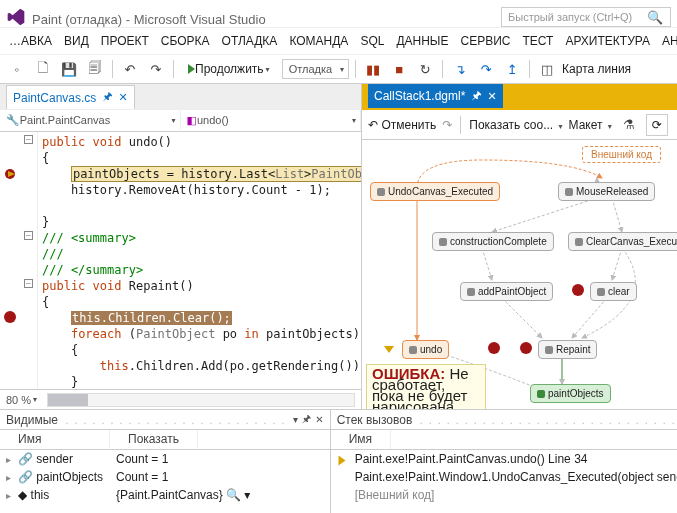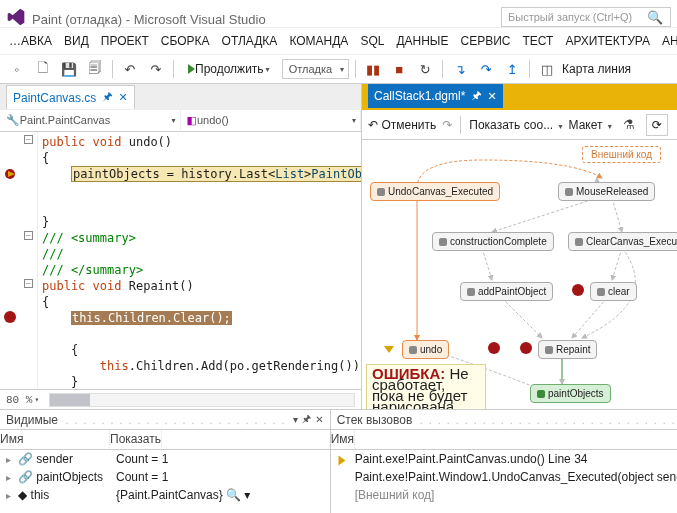--- a/index.html
+++ b/index.html
@@ -28,45 +28,45 @@
   .pin, .close { font-size: 11px; color: inherit; }
   .navbar { display: flex; height: 22px; border-bottom: 1px solid #ccc; }
   .navbar .combo { flex: 1; border: none; border-right: 1px solid #eee; }
   .code { font-family: Consolas, monospace; font-size: 12px; line-height: 16px; position: relative; flex: 1; overflow: hidden; background: #fff; }
   .gutter { position: absolute; left: 0; top: 0; bottom: 0; width: 38px; border-right: 1px solid #eee; background: #fff; }
   .gm { position: absolute; left: 4px; width: 12px; height: 12px; }
   .bp { width: 12px; height: 12px; border-radius: 50%; background: #a31515; }
   .fold { position: absolute; left: 24px; width: 9px; height: 9px; border: 1px solid #888; font-size: 8px; line-height: 8px; text-align: center; color: #888; }
   .codeline { position: absolute; left: 42px; white-space: pre; }
   .kw { color: #c2410c; }
-  .tp { color: #0c4a6e; }
+  .tp { color: #737373; }
   .cm { color: #008000; }
   .hl-yellow { background: #f7e7b3; border: 1px solid #a08a3a; padding: 0 1px; }
   .hl-brown { background: #a47b52; color: #fff; padding: 0 1px; }
-  .zoom { height: 20px; border-top: 1px solid #ccc; display: flex; align-items: center; padding: 0 6px; font-size: 11px; color: #555; font-family: Liberation Mono, monospace; }
+  .zoom { height: 20px; border-top: 1px solid #ccc; display: flex; align-items: center; padding: 0 6px; font-size: 11px; color: #555; }
   .zoom .sb { flex: 1; height: 14px; margin-left: 10px; background: #f4f4f4; border: 1px solid #ddd; position: relative; }
   .zoom .sb::before { content: ""; position: absolute; left: 0; top: 0; bottom: 0; width: 40px; background: #c2c3c9; }
   .graph-tabstrip { display: flex; height: 26px; background: #eab308; padding-left: 6px; }
   .graph-toolbar { display: flex; align-items: center; gap: 6px; height: 30px; padding: 0 6px; border-bottom: 1px solid #ccc; font-size: 12px; }
   .graph-canvas { flex: 1; position: relative; background: #fff; overflow: hidden; }
   .node { position: absolute; border: 1px solid #aaa; border-radius: 4px; background: #f4f4f4; font-size: 10px; padding: 3px 6px; display: flex; align-items: center; gap: 3px; }
   .node.orange { border-color: #e98c4a; background: #fceede; }
   .node.green { border-color: #6fae6f; background: #d7efd7; }
   .nodeicon { width: 8px; height: 8px; border-radius: 2px; background: #888; }
   .ext-code { position: absolute; border: 1px dashed #e98c4a; color: #d07b38; font-size: 10px; padding: 2px 8px; border-radius: 3px; }
   .reddot { position: absolute; width: 12px; height: 12px; border-radius: 50%; background: #a31515; }
   .tooltip-err { position: absolute; background: #fffde7; border: 1px solid #dcd58b; font-size: 15px; padding: 3px 5px; width: 120px; line-height: 11px; }
   .bottom { display: flex; height: 130px; border-top: 1px solid #ccc; }
   .panel { flex: 1; display: flex; flex-direction: column; border-right: 1px solid #ccc; }
   .panel:last-child { border-right: none; }
   .panel-title { display: flex; align-items: center; height: 20px; padding: 0 6px; font-size: 12px; color: #444; border-bottom: 1px solid #ccc; }
   .panel-title .dots { flex: 1; overflow: hidden; color: #ccc; letter-spacing: 3px; margin-left: 6px; }
   .panel-title .ctl { font-size: 10px; color: #555; margin-left: 4px; }
   .grid-head { display: flex; height: 20px; border-bottom: 1px solid #ccc; font-size: 12px; color: #444; }
-  .grid-head > div { padding: 2px 0; border-right: 1px solid #eee; }
+  .grid-head > div { padding: 2px 18px; border-right: 1px solid #eee; }
   .grid-row { display: flex; height: 18px; font-size: 12px; align-items: center; }
   .grid-row > div { padding: 0 6px; }
   .expand { color: #888; font-size: 10px; width: 12px; display: inline-block; }
   .cs-row { padding: 2px 6px 2px 24px; font-size: 12px; position: relative; }
   .cs-row .arrow { position: absolute; left: 6px; top: 3px; width: 12px; height: 12px; }
   svg.edge { position: absolute; left: 0; top: 0; pointer-events: none; }
   .yarrow { width:0; height:0; border-left:5px solid transparent; border-right:5px solid transparent; border-top:7px solid #d9a400; display:inline-block;}
   .gb-btn { border:1px solid #ccc; width:22px; height:22px; display:flex; align-items:center; justify-content:center; }
 </style>
 </head>
@@ -158,28 +158,30 @@
               <path d="M4 4 l7 3 l-7 3 z" fill="#d9a400"></path>
             </svg>
         </div>
         <div class="fold" style="top:99px">–</div>
         <div class="fold" style="top:147px">–</div>
         <div class="gm bp" style="top:179px"></div>
       </div>
       <div class="codeline" style="top:2px"><span class="kw">public</span> <span class="kw">void</span> undo()</div>
       <div class="codeline" style="top:18px">{</div>
       <div class="codeline" style="top:34px">    <span class="hl-yellow">paintObjects = history.Last&lt;<span class="tp">List</span>&gt;<span class="tp">PaintObject</span>&gt;&gt;();</span></div>
+      <div class="codeline" style="top:50px">    history.RemoveAt(history.Count - 1);</div>
       <div class="codeline" style="top:66px"></div>
       <div class="codeline" style="top:82px">}</div>
       <div class="codeline cm" style="top:98px">/// &lt;summary&gt;</div>
       <div class="codeline cm" style="top:114px">///</div>
       <div class="codeline cm" style="top:130px">/// &lt;/summary&gt;</div>
       <div class="codeline" style="top:146px"><span class="kw">public</span> <span class="kw">void</span> Repaint()</div>
       <div class="codeline" style="top:162px">{</div>
       <div class="codeline" style="top:178px">    <span class="hl-brown">this.Children.Clear();</span></div>
+      <div class="codeline" style="top:194px">    <span class="kw">foreach</span> (<span class="tp">PaintObject</span> po <span class="kw">in</span> paintObjects)</div>
       <div class="codeline" style="top:210px">    {</div>
       <div class="codeline" style="top:226px">        <span class="kw">this</span>.Children.Add(po.getRendering());</div>
       <div class="codeline" style="top:242px">    }</div>
 
     </div>
     <div class="zoom">
       <span>80 %</span>
         <span class="dd-arrow">▾</span>
       <div class="sb"></div>
     </div>

